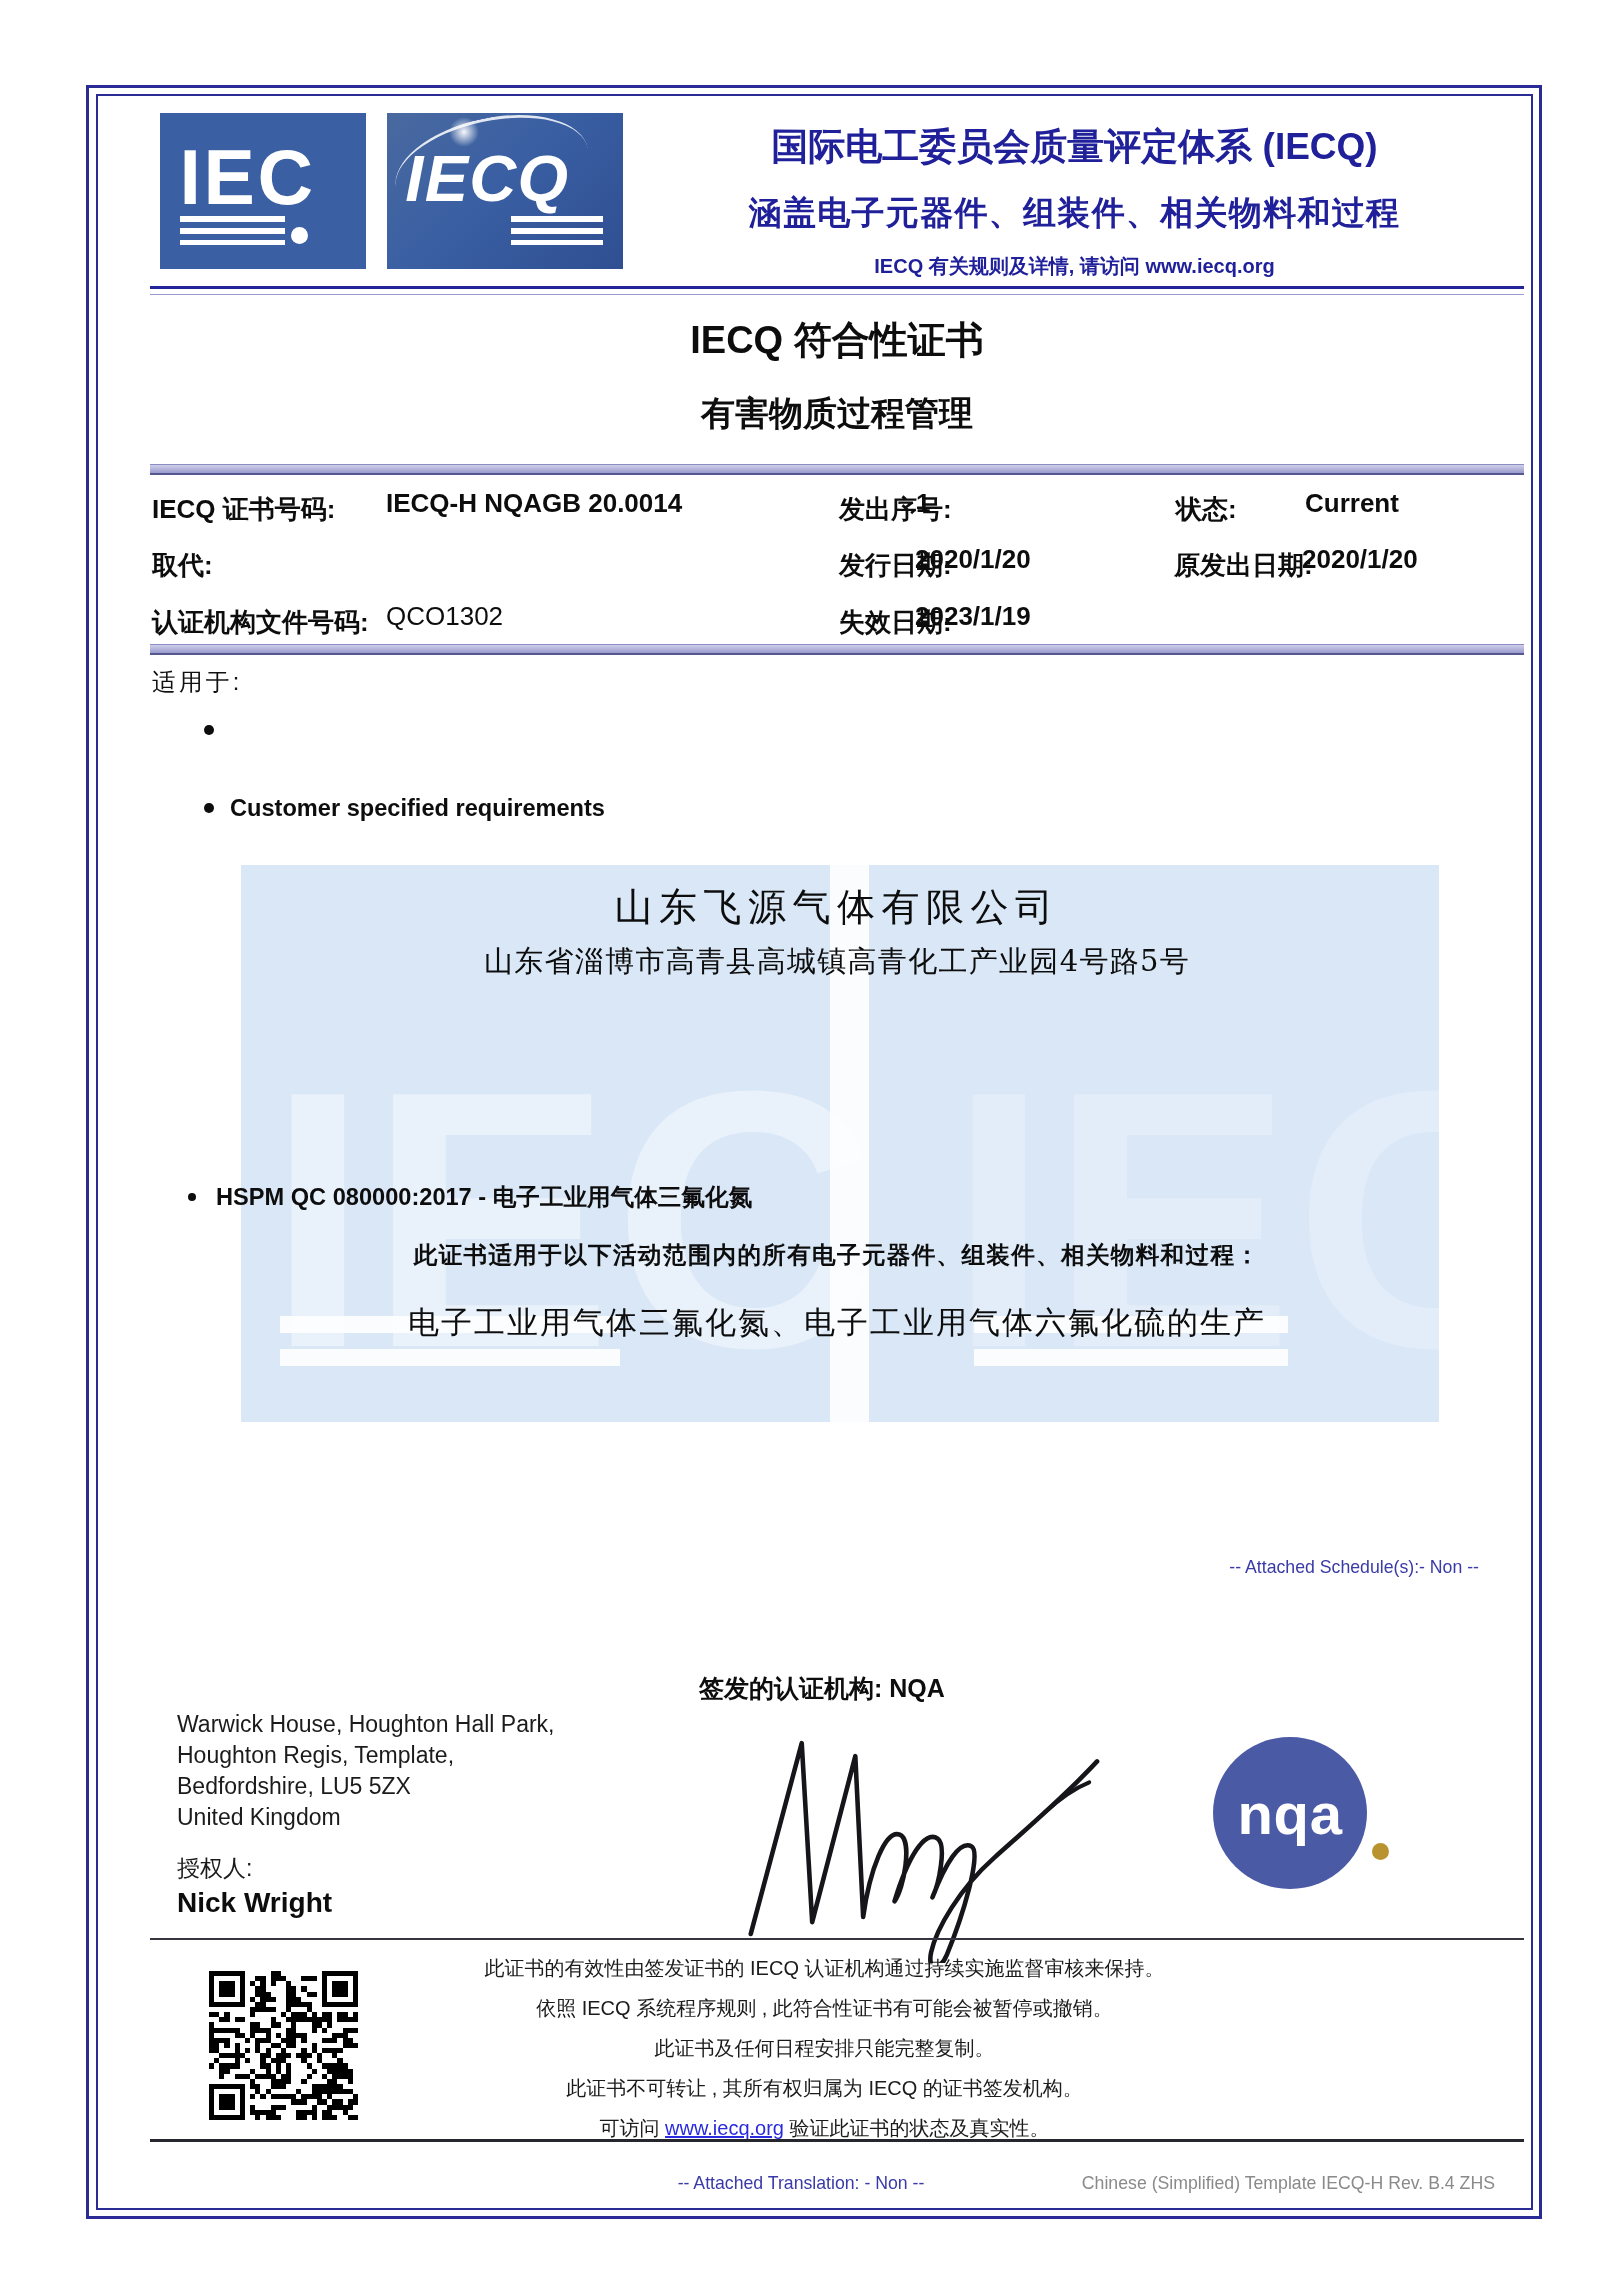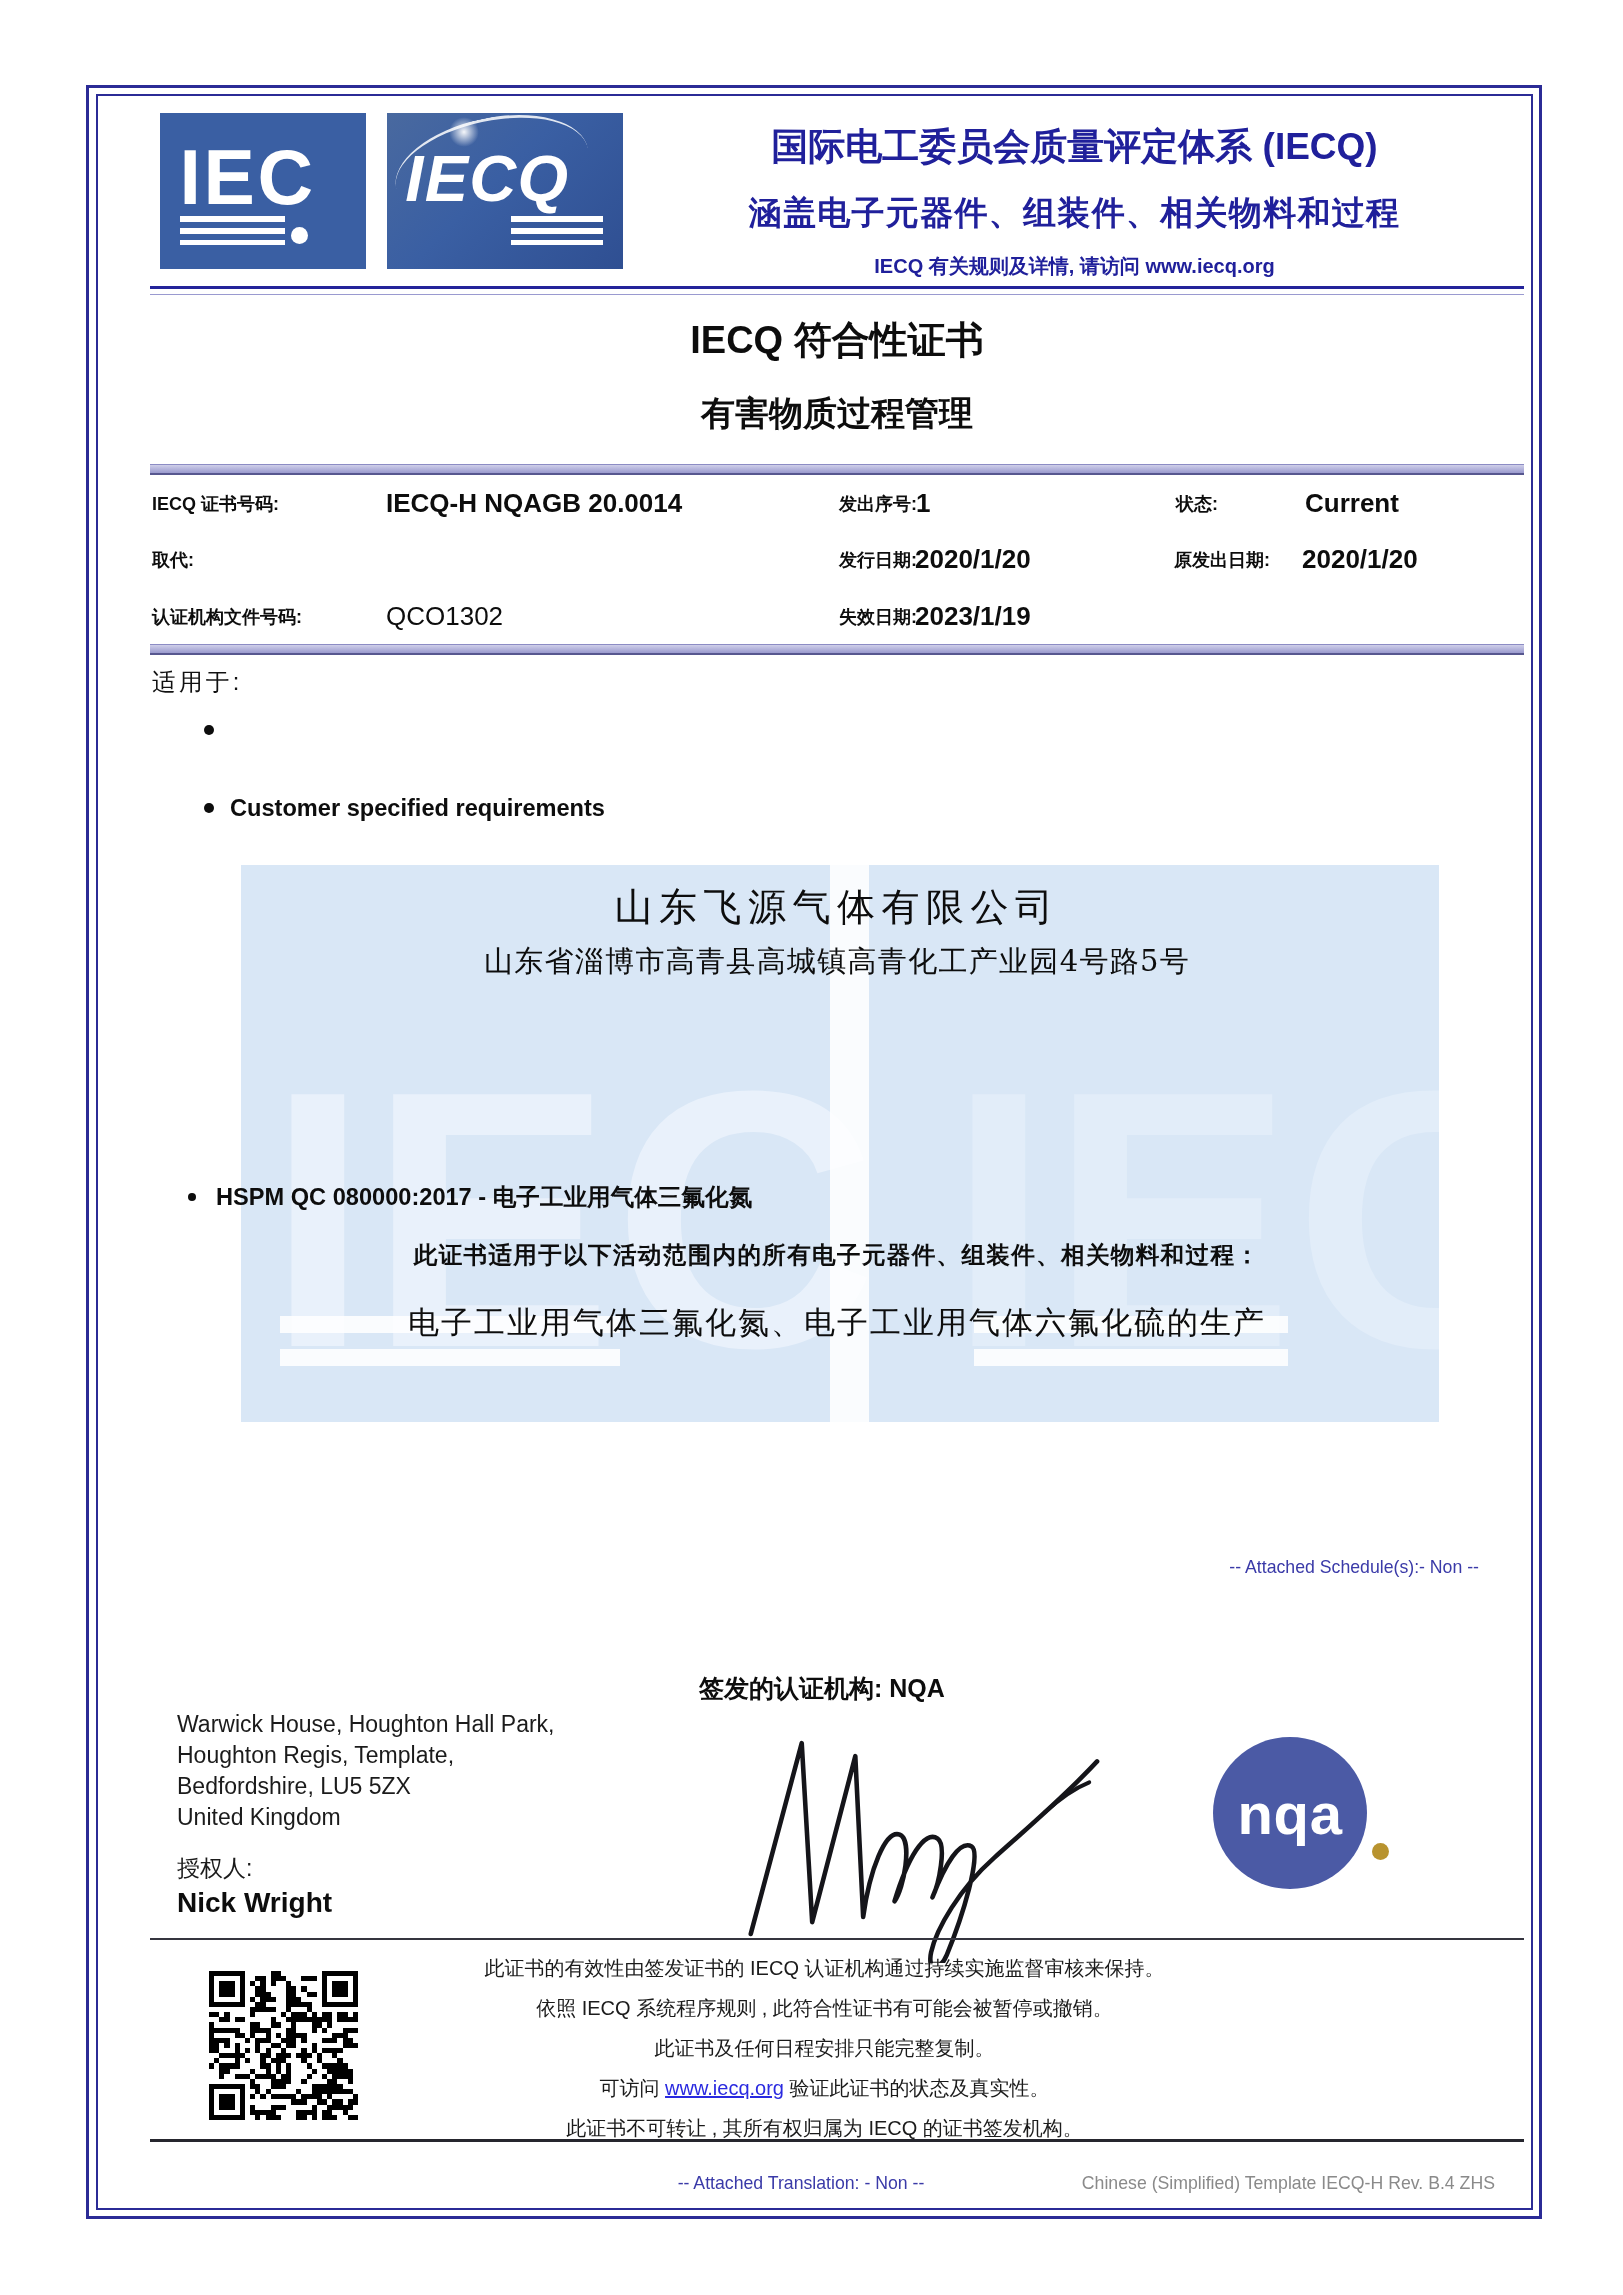--- a/index.html
+++ b/index.html
@@ -27,21 +27,21 @@
   .hdr-t3{top:253px;font-size:20px;font-weight:bold;}
   
   .rule-navy{left:150px;width:1374px;height:5.2px;border-top:3.9px solid #23239a;border-bottom:1.3px solid #9a9ad0;box-sizing:content-box;}
   .rule-lav{left:150px;width:1374px;height:7.9px;background:linear-gradient(#cfcfe9,#9a9ace);border-top:0.7px solid #8c8cc4;border-bottom:2px solid #57578f;}
   .rule-thin{left:150px;width:1374px;border-top:2.6px solid #35353f;}
   .rule-thick{left:150px;width:1374px;border-top:3.9px solid #26262e;}
   
   .title-main{left:150px;top:315px;width:1374px;text-align:center;font-size:38px;font-weight:bold;color:#0d0d0d;}
   .title-sub{left:150px;top:391px;width:1374px;text-align:center;font-size:34px;font-weight:bold;color:#0d0d0d;}
   
-  .tl{font-size:18px;font-weight:bold;color:#0d0d0d;}
+  .tl{font-size:26px;font-weight:bold;color:#0d0d0d;}
   .tv{font-size:26px;font-weight:bold;color:#0d0d0d;}
   .tv-reg{font-size:26px;font-weight:normal;color:#0d0d0d;}
   
   .applies{left:152px;top:666px;font-size:23.6px;letter-spacing:3.3px;color:#111;}
   .bullet-dot{width:9.8px;height:9.8px;border-radius:50%;background:#0d0d0d;}
   .bul-text{font-size:23.6px;font-weight:bold;line-height:37px;color:#0d0d0d;}
   
   .wm{left:241px;top:865px;width:1198px;height:557px;background:#d9e7f6;overflow:hidden;}
   .wm-letter{font-weight:bold;color:#e9f1fb;font-family:"Liberation Sans",sans-serif;}
   .wm-stripe{background:rgba(255,255,255,.85);}
@@ -519,24 +519,24 @@
         <rect x="24" y="28" width="1" height="1"></rect>
         <rect x="27" y="28" width="1" height="1"></rect>
         <rect x="28" y="28" width="1" height="1"></rect>
       </g>
   </svg>
 
   <div class="abs foot-lines">
     <div>此证书的有效性由签发证书的 IECQ 认证机构通过持续实施监督审核来保持。</div>
     <div>依照 IECQ 系统程序规则 , 此符合性证书有可能会被暂停或撤销。</div>
     <div>此证书及任何日程安排只能完整复制。</div>
+    <div>此证书不可转让 , 其所有权归属为 IECQ 的证书签发机构。</div>
     <div>
       <span>可访问 </span><a href="#" class="foot-link">www.iecq.org</a><span> 验证此证书的状态及真实性。</span>
     </div>
-    <div>此证书不可转让 , 其所有权归属为 IECQ 的证书签发机构。</div>
   </div>
 
   <div class="abs rule-thick" style="top:2139px;"></div>
 
   <div class="abs trans-note">-- Attached Translation: - Non --</div>
   <div class="abs tmpl-note">Chinese  (Simplified)  Template  IECQ-H Rev. B.4 ZHS</div>
 
 </div>
 
 

